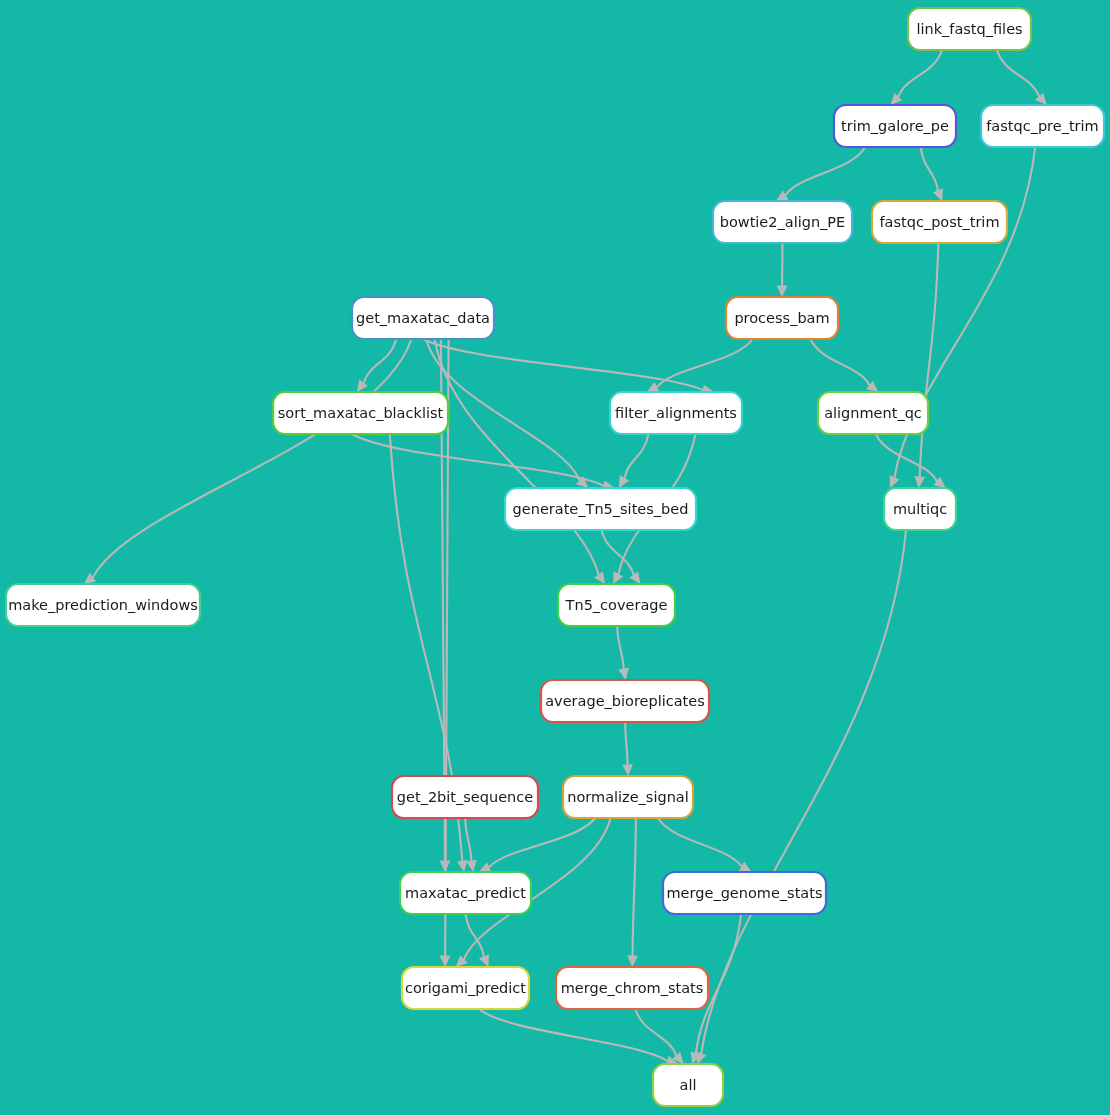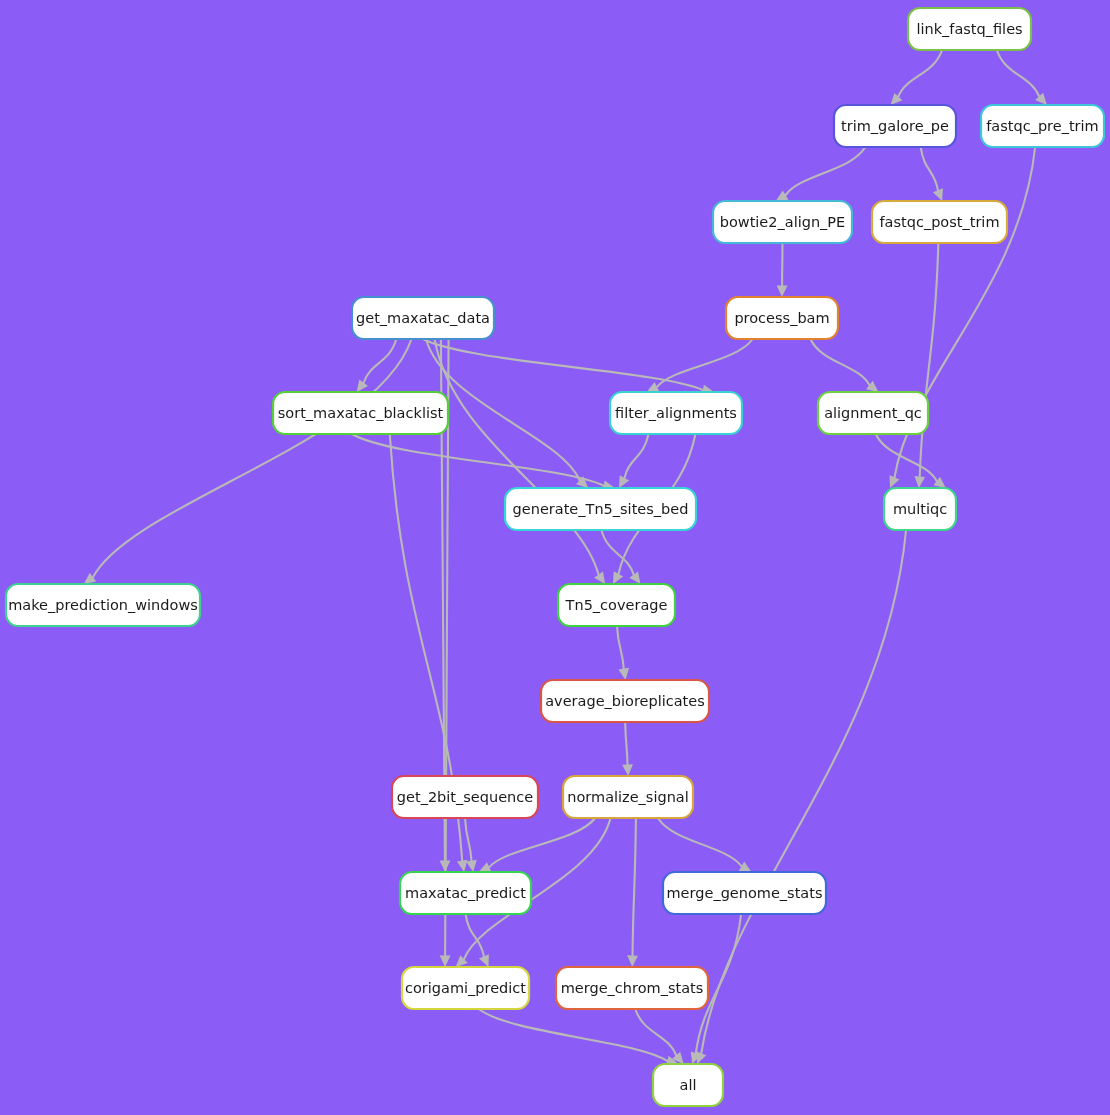--- a/index.html
+++ b/index.html
@@ -4,21 +4,21 @@
 <style>
   html, body {
     margin: 0;
     padding: 0;
     background: #ffffff;
   }
   #dag-root {
     position: relative;
     width: 1110px;
     height: 1115px;
-    background: #8b5cf6;
+    background: #14b8a6;
     font-family: "DejaVu Sans", sans-serif;
   }
   svg#dag-svg {
     display: block;
     width: 1110px;
     height: 1115px;
   }
   .node-box {
     fill: #ffffff;
     stroke-width: 2.2;

